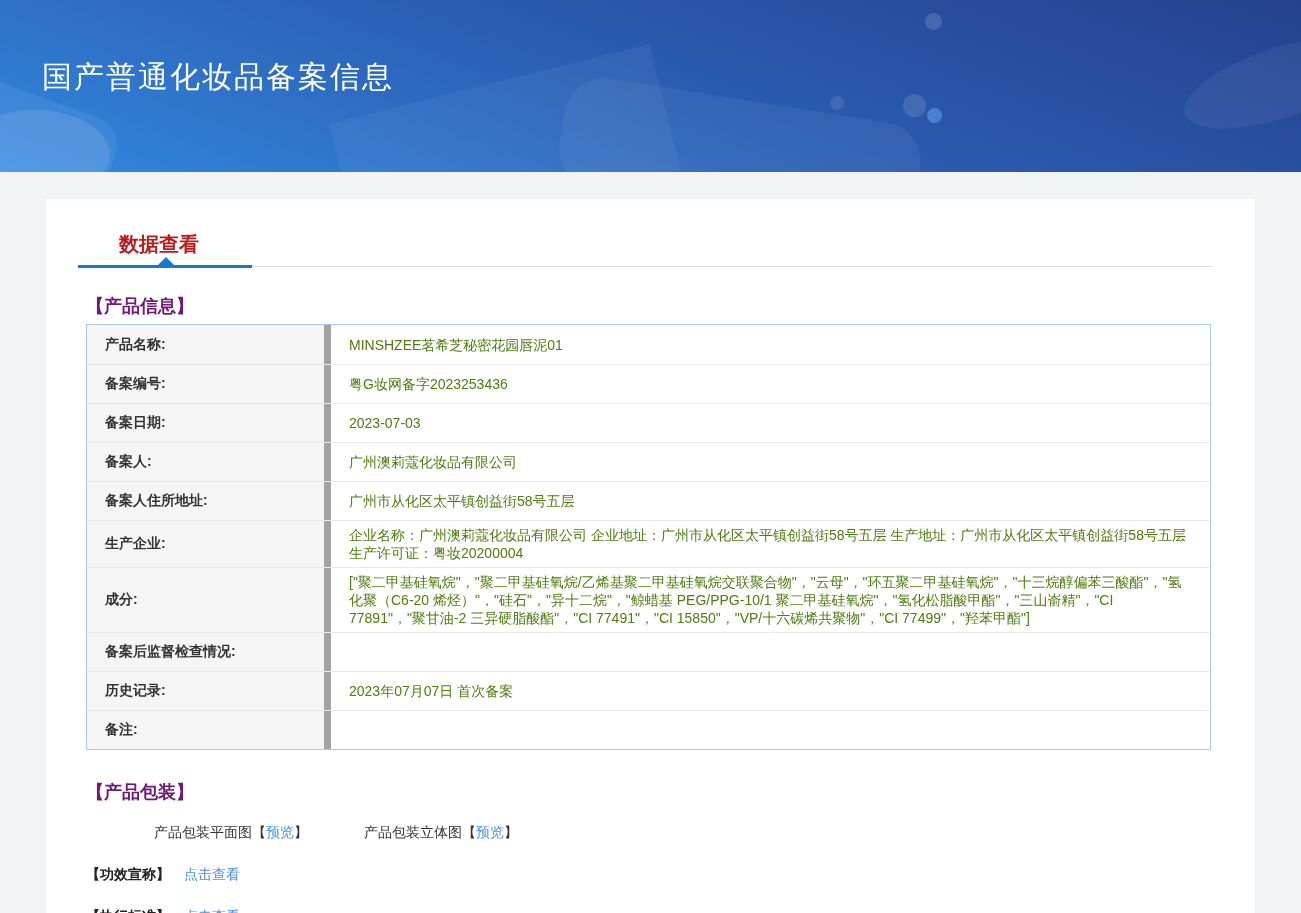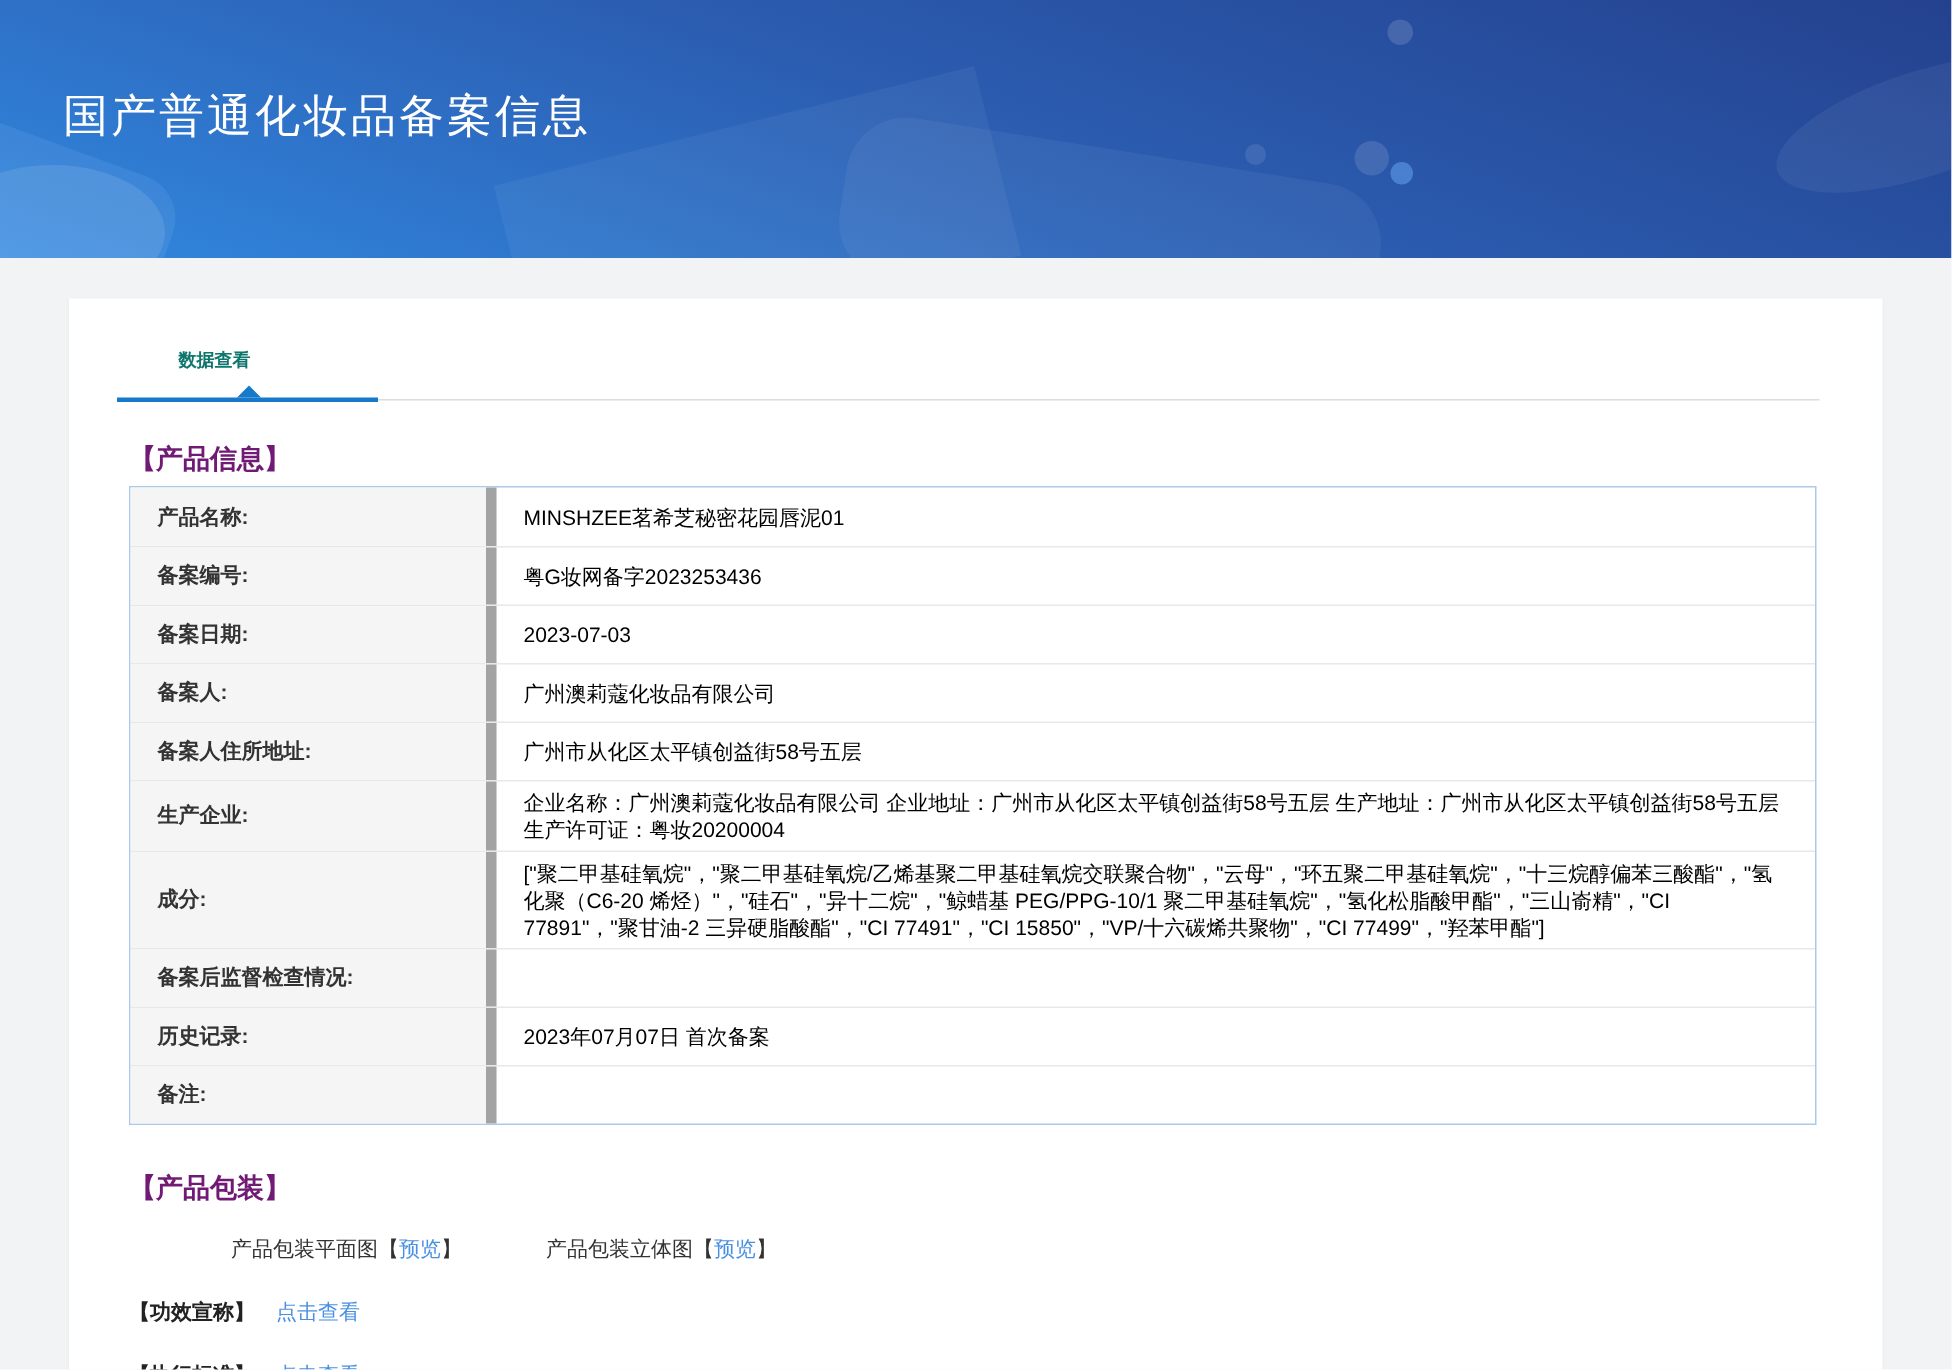--- a/index.html
+++ b/index.html
@@ -26,40 +26,40 @@
   .d-e2 { left:-40px; top:110px; width:150px; height:90px; border-radius:50%; background:rgba(255,255,255,.10); }
   .hdr h1 {
     position:absolute; left:42px; top:57px;
     font-size:30px; font-weight:400; color:#fff; letter-spacing:2px;
   }
   
   .main { padding:27px 46px 0 46px; }
   .card { background:#fff; box-shadow:0 0 3px rgba(0,0,0,.04); padding-bottom:40px; }
   
   .tabbar { position:relative; padding:32px 0 0 73px; height:69px; }
-  .tab { display:inline-block; font-size:12px; font-weight:bold; color:#0f766e; cursor:pointer; }
+  .tab { display:inline-block; font-size:20px; font-weight:bold; color:#b91c1c; cursor:pointer; }
   .tab-underline { position:absolute; left:32px; bottom:0; width:174px; height:3px; background:#1779c9; }
   .tab-tri {
     position:absolute; left:80px; top:-8px; width:0; height:0;
     border-left:8px solid transparent; border-right:8px solid transparent;
     border-bottom:8px solid #1779c9;
   }
   .tab-restline { position:absolute; left:206px; right:42px; bottom:1px; height:1px; background:#dcdcdc; }
   
   .sec-title { margin:26px 0 6px 40px; font-size:18px; font-weight:bold; color:#701a75; }
   
   .itable { margin:0 44px 0 40px; border:1px solid #abc9e9; }
   .t-row { display:flex; min-height:39px; font-size:14px; }
   .t-row + .t-row { border-top:1px solid #e8e8e8; }
   .t-label {
     width:244px; flex:none; background:#f5f5f5; font-weight:bold; color:#333;
     display:flex; align-items:center; padding:5px 8px 5px 18px;
     border-right:7px solid #a3a3a3;
   }
-  .t-value { flex:1; display:flex; align-items:center; padding:5px 16px 5px 18px; line-height:18px; color:#000000; }
+  .t-value { flex:1; display:flex; align-items:center; padding:5px 16px 5px 18px; line-height:18px; color:#4d7c0f; }
   
   .pkg-title { margin-top:30px; }
   .pkg-line { margin:20px 0 0 108px; font-size:14px; color:#333; }
   .pkg-group2 { margin-left:56px;text-align:right; }
   a.blue-link { color:#4a90e2; text-decoration:none; cursor:pointer; }
   .std-line { margin:24px 0 0 40px; font-size:14px; }
   .std-line .sec-inline { font-weight:bold; color:#222; }
   .std-line a.blue-link { margin-left:14px; }
 </style>
 </head>

